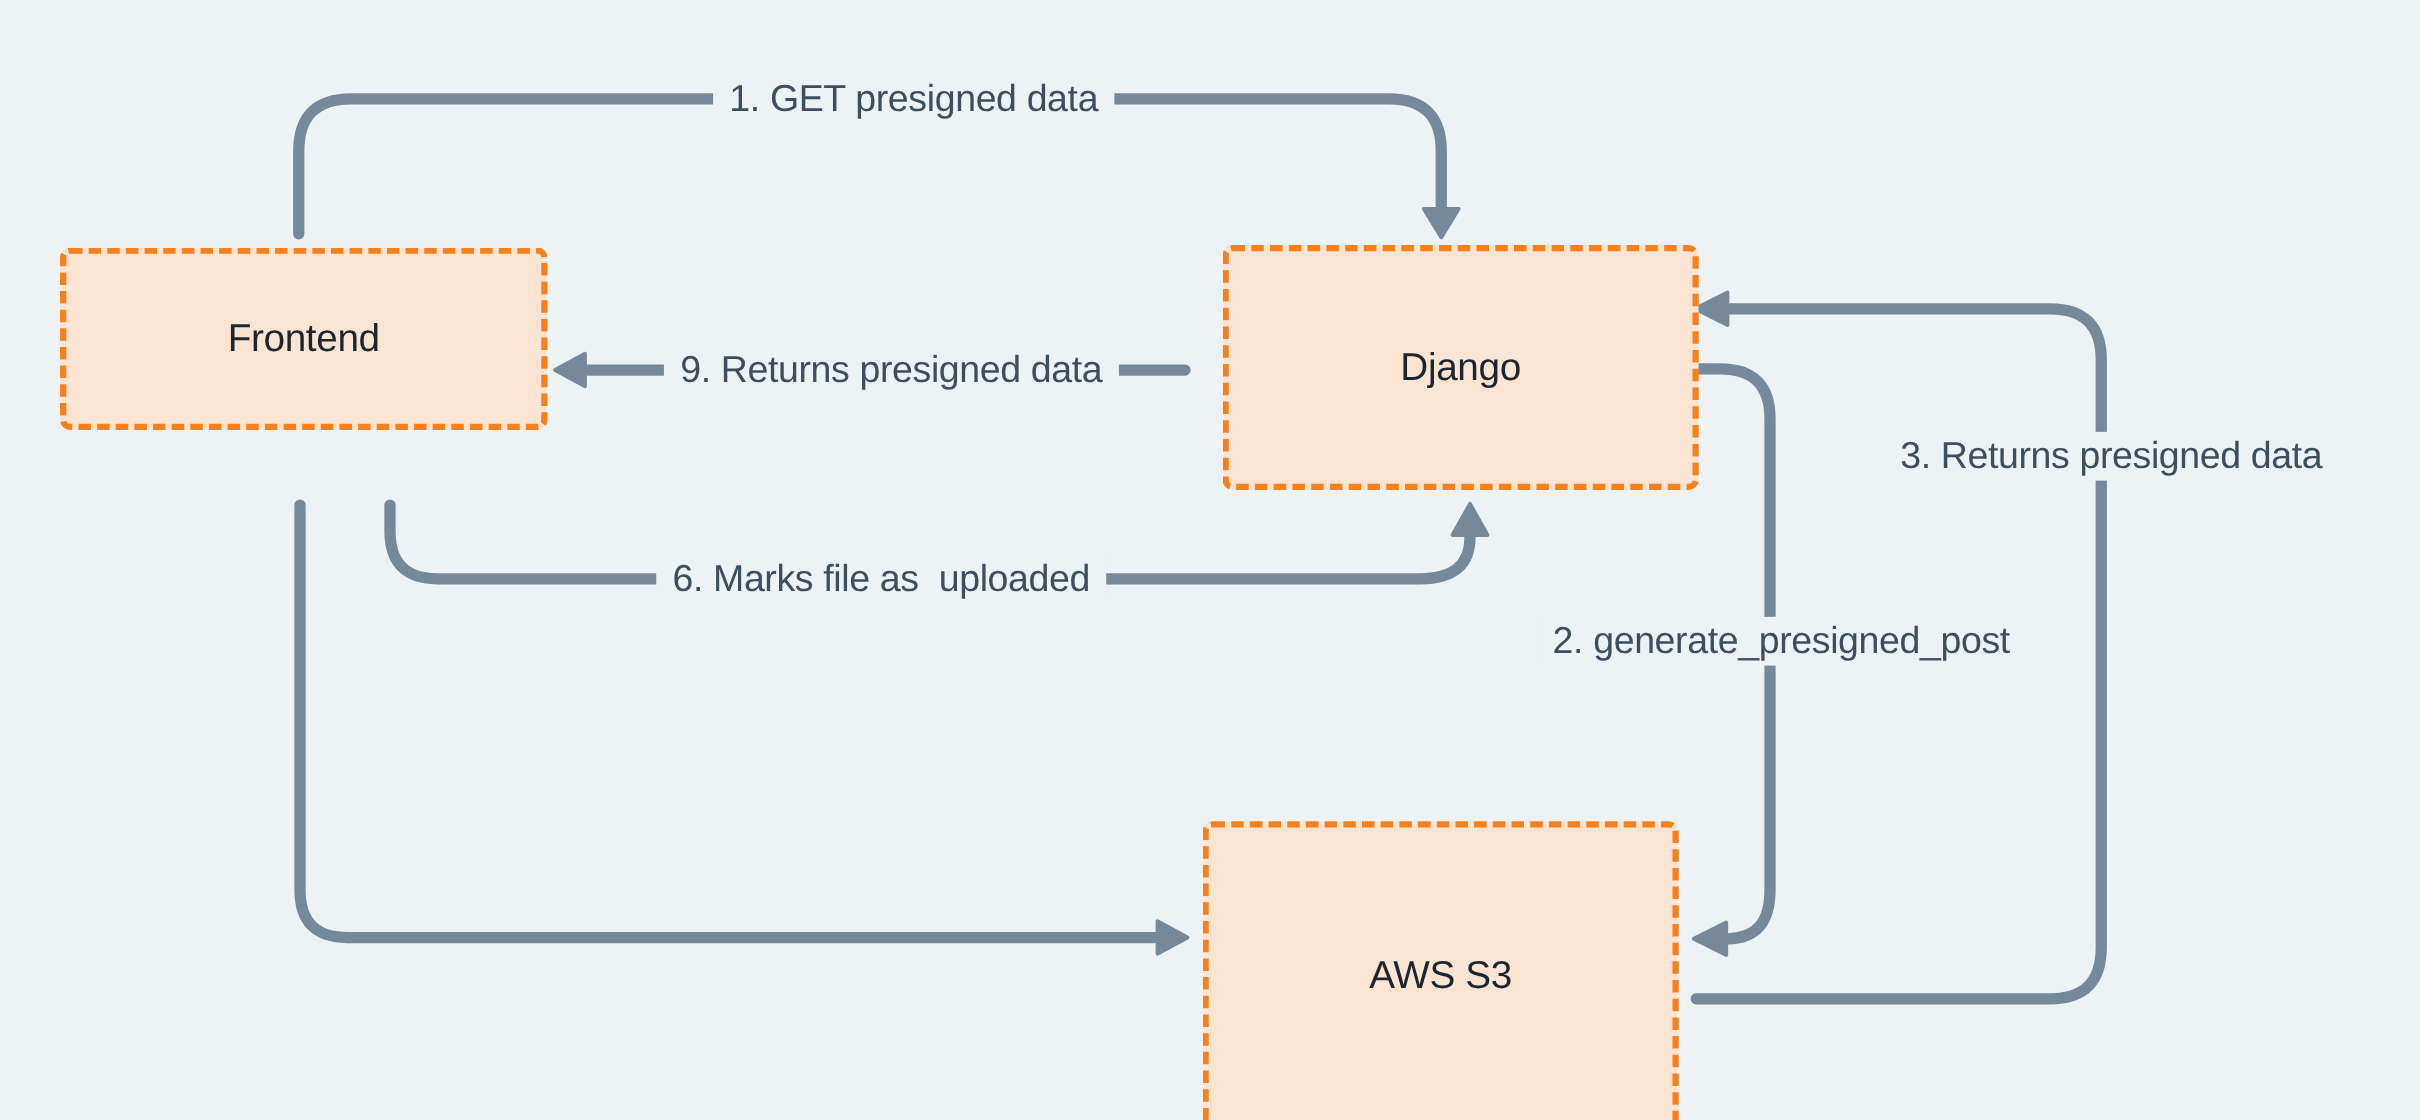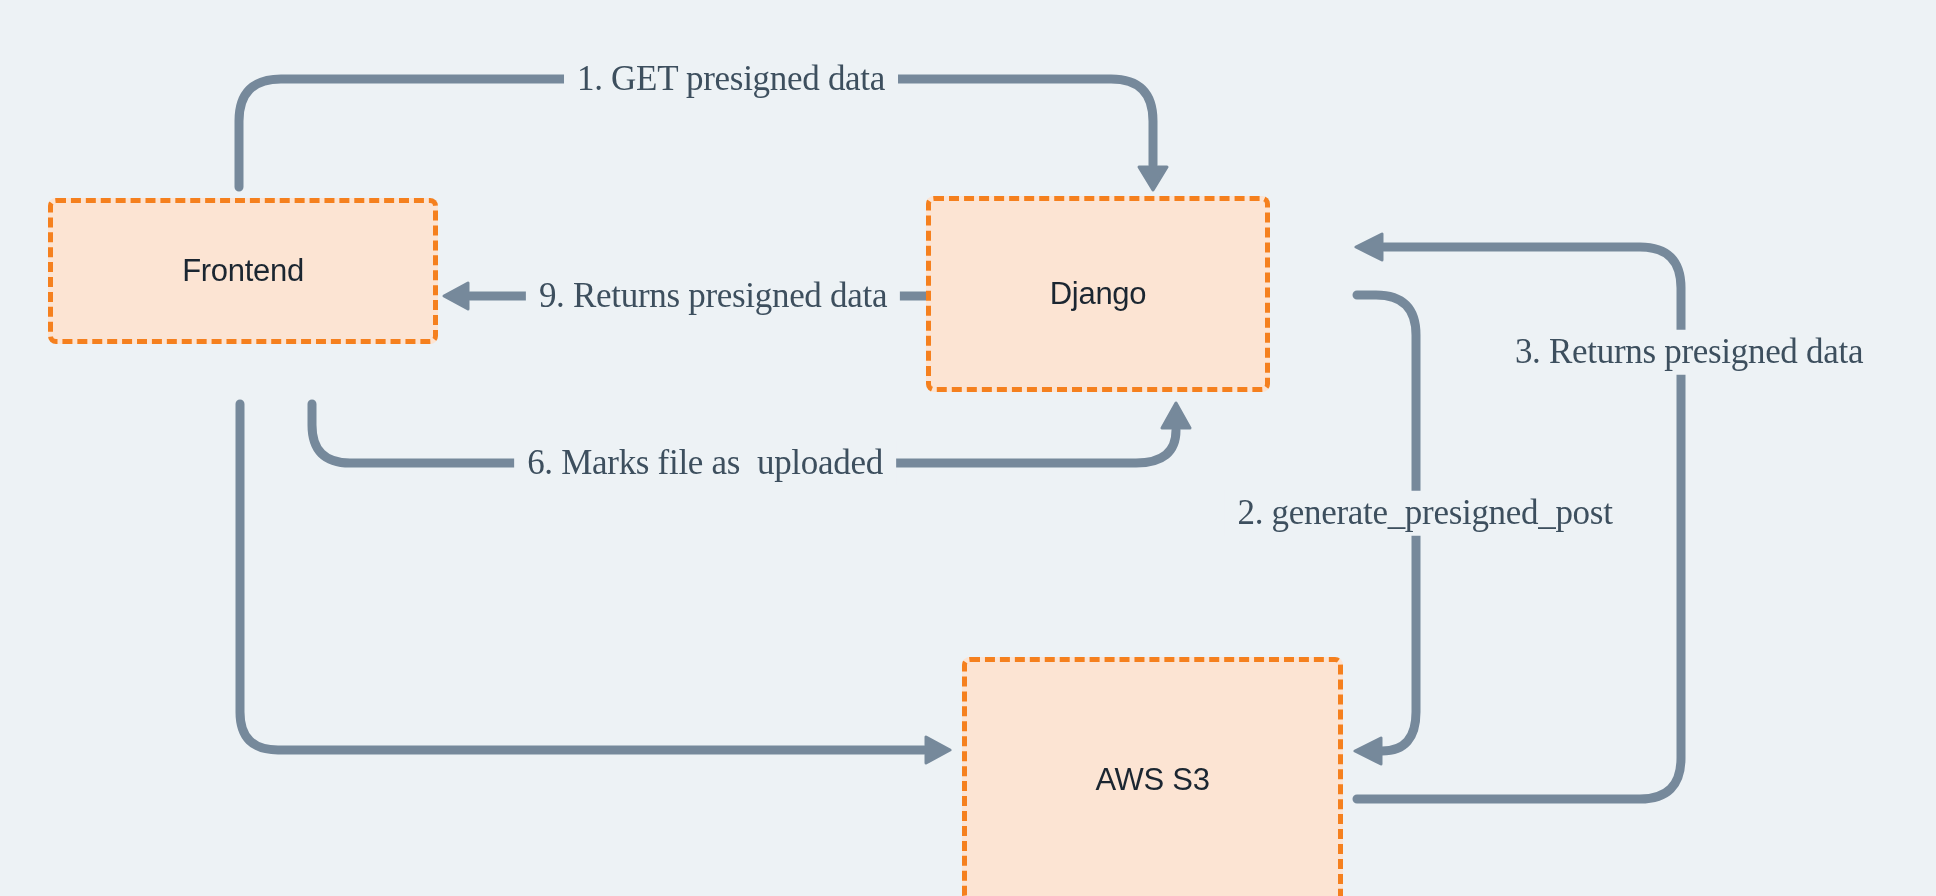--- a/index.html
+++ b/index.html
@@ -37,40 +37,39 @@
     position:absolute;
     background:var(--node-fill);
     border:5px dashed var(--node-border);
     border-radius:8px;
     display:flex;align-items:center;justify-content:center;
     color:var(--node-text);
     font-size:31px;
     letter-spacing:-0.3px;
   }
   .node-frontend{left:48px;top:198px;width:390px;height:146px;}
-  .node-django{left:926px;top:196px;width:344px;height:196px;}
+  .node-django{left:978px;top:196px;width:381px;height:196px;}
   .node-aws-s3{left:962px;top:657px;width:381px;height:246px;}
   .edge-label{
     position:absolute;
     transform:translate(-50%,-50%);
     background:var(--background);
     color:var(--label-text);
-    font-size:35px;
+    font-size:30px;
     letter-spacing:-0.3px;
     white-space:pre;
     padding:3px 13px;
     line-height:1.1;
-    font-family:Liberation Serif, serif;
   }
   .lbl-1{left:731px;top:79px;}
   .lbl-4{left:713px;top:296px;}
   .lbl-6{left:705px;top:463px;}
   .lbl-5{left:625px;top:750px;}
   .lbl-2{left:1425px;top:513px;text-align:center;}
-  .lbl-3{left:1689px;top:352px;}
+  .lbl-3{left:1689px;top:365px;}
 </style>
 </head>
 <body>
 
 <div class="canvas">
 
   <svg class="edges" width="1936" height="896" viewBox="0 0 1936 896">
 
     <path d="M 239 187 L 239 121 Q 239 79 281 79 L 1111 79 Q 1153 79 1153 121 L 1153 165"></path>
     <polygon points="1153,190 1139,167 1167,167"></polygon>

